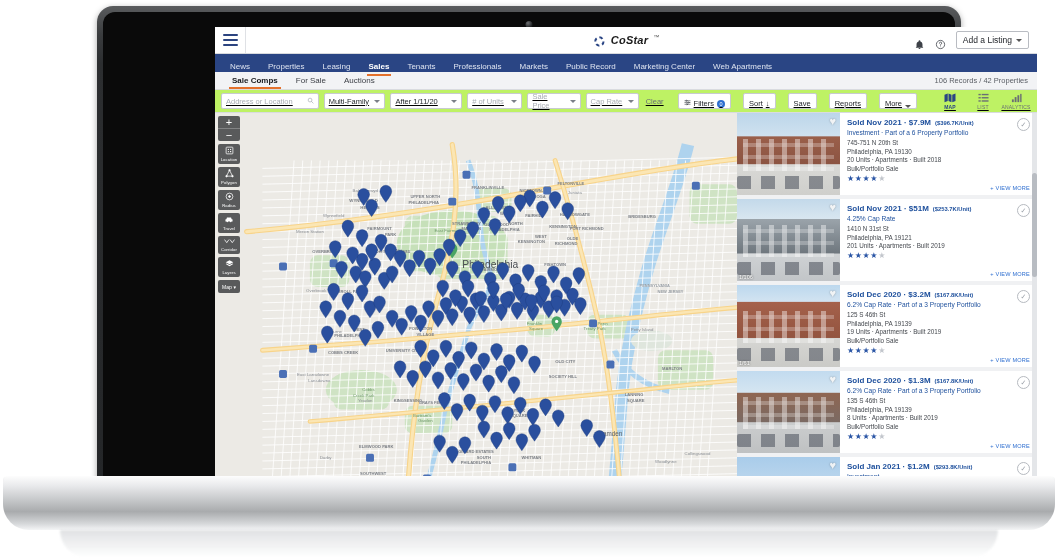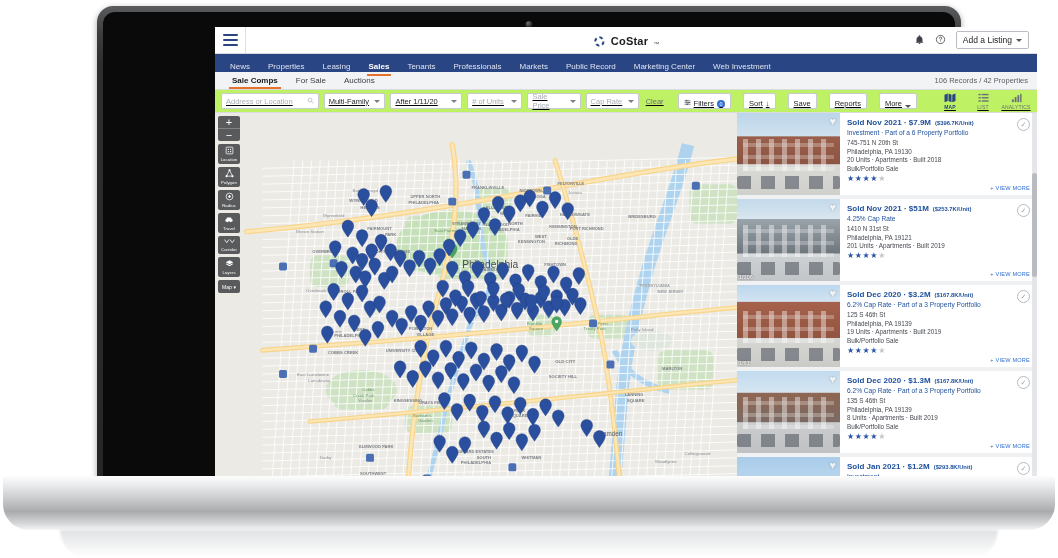--- a/index.html
+++ b/index.html
@@ -46,25 +46,25 @@
   .reflection{
     position:absolute;left:60px;top:530px;width:938px;height:28px;
     background:linear-gradient(180deg,rgba(200,203,206,.55),rgba(255,255,255,0));
     border-radius:0 0 40px 40px;filter:blur(1px);
   }
 
   
   .topbar{height:26px;background:#fff;border-bottom:1px solid #d8dade;display:flex;align-items:center;position:relative;}
   .hamburger{width:30px;height:26px;display:flex;flex-direction:column;justify-content:center;align-items:center;gap:3px;border-right:1px solid #dfe1e5;cursor:pointer;}
   .hamburger i{display:block;width:15px;height:2px;background:#2c4480;border-radius:1px;}
-  .brand{position:absolute;left:50%;transform:translateX(-50%);display:flex;align-items:flex-end;gap:5px;}
+  .brand{position:absolute;left:50%;transform:translateX(-50%);display:flex;align-items:flex-start;gap:5px;font-style:italic;}
   .brand-mark{width:13px;height:13px;position:relative;}
   .brand-name{font-size:11px;color:#1b1b1b;font-weight:bold;letter-spacing:.2px;}
   .brand-tm{font-size:6px;vertical-align:super;color:#555;}
-  .top-right{margin-left:auto;display:flex;align-items:flex-start;gap:8px;padding-right:8px;}
+  .top-right{margin-left:auto;display:flex;align-items:flex-end;gap:8px;padding-right:8px;}
   .ic{width:13px;height:13px;color:#444;display:inline-block;}
   .addlisting{border:1px solid #b9bcc2;border-radius:2px;background:#fff;font-size:8.5px;color:#23262b;padding:3px 6px;display:flex;align-items:center;gap:4px;cursor:pointer;}
   .caret{width:0;height:0;border-left:3px solid transparent;border-right:3px solid transparent;border-top:3.5px solid #555;}
 
   .mainnav{height:18px;background:#2a4584;display:flex;align-items:center;padding:0 0 0 6px;gap:0;}
   .mainnav a{font-size:8px;color:#dde3f0;text-decoration:none;padding:0 9px;line-height:18px;height:18px;position:relative;white-space:nowrap;margin-top:8px;}
   .mainnav a.active{color:#fff;font-weight:bold;}
   .mainnav a.active:after{content:"";position:absolute;left:7px;right:7px;bottom:0;height:2px;background:#e4712c;}
 
   .subnav{height:17px;background:#f2f3f5;border-bottom:1px solid #d9dbdf;display:flex;align-items:center;padding-left:8px;gap:0;}
@@ -180,21 +180,21 @@
       <div class="mainnav" id="mainnav">
           <a class="">News</a>
           <a class="">Properties</a>
           <a class="">Leasing</a>
           <a class="active">Sales</a>
           <a class="">Tenants</a>
           <a class="">Professionals</a>
           <a class="">Markets</a>
           <a class="">Public Record</a>
           <a class="">Marketing Center</a>
-          <a class="">Web Investment</a>
+          <a class="">Web Apartments</a>
         </div>
 
       <div class="subnav">
         <div style="display:flex;align-items:center;" id="subnav">
             <a class="active">Sale Comps</a>
             <a class="">For Sale</a>
             <a class="">Auctions</a>
           </div>
         <span class="records">106 Records / 42 Properties</span>
       </div>

